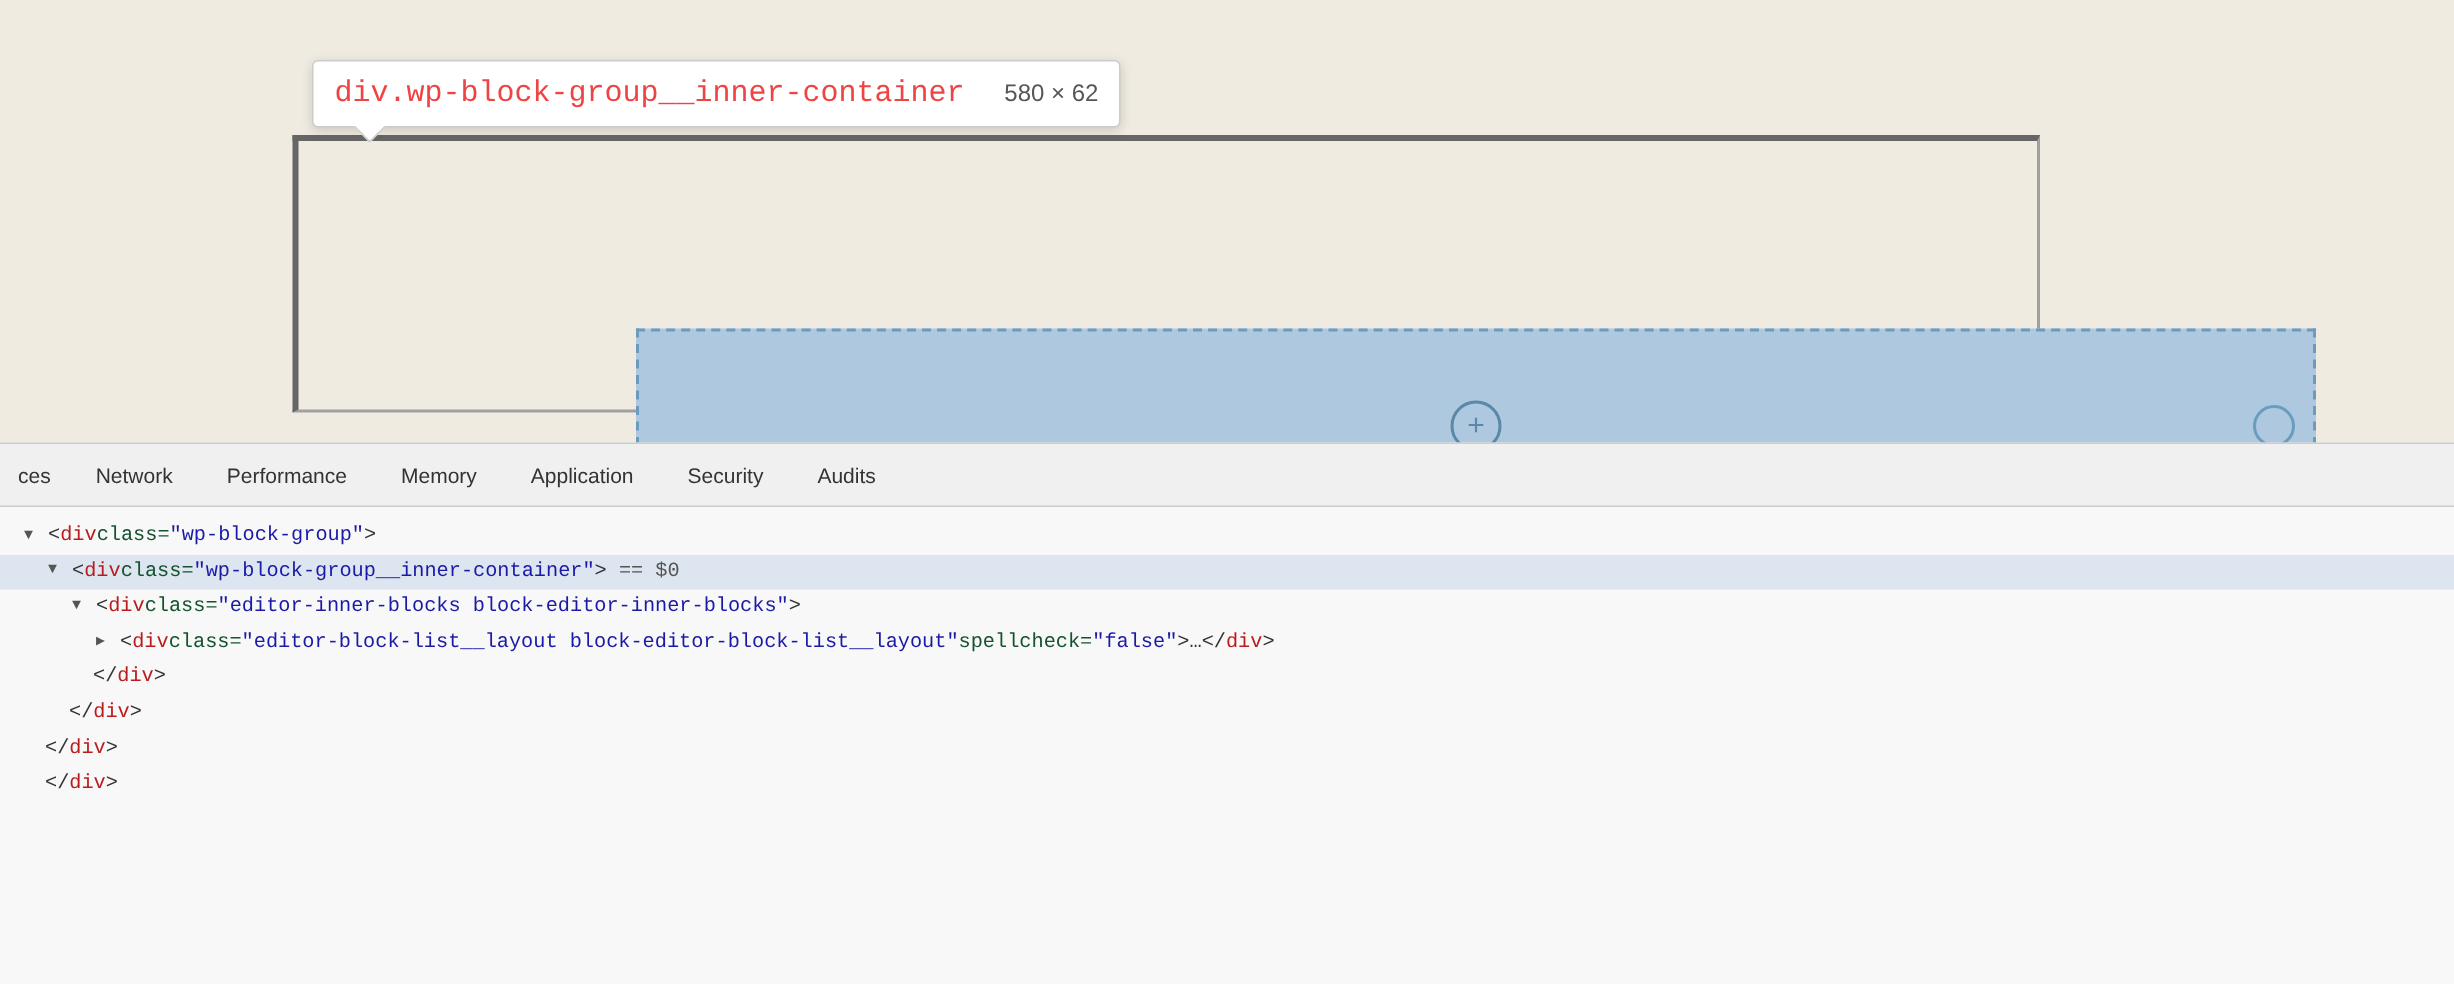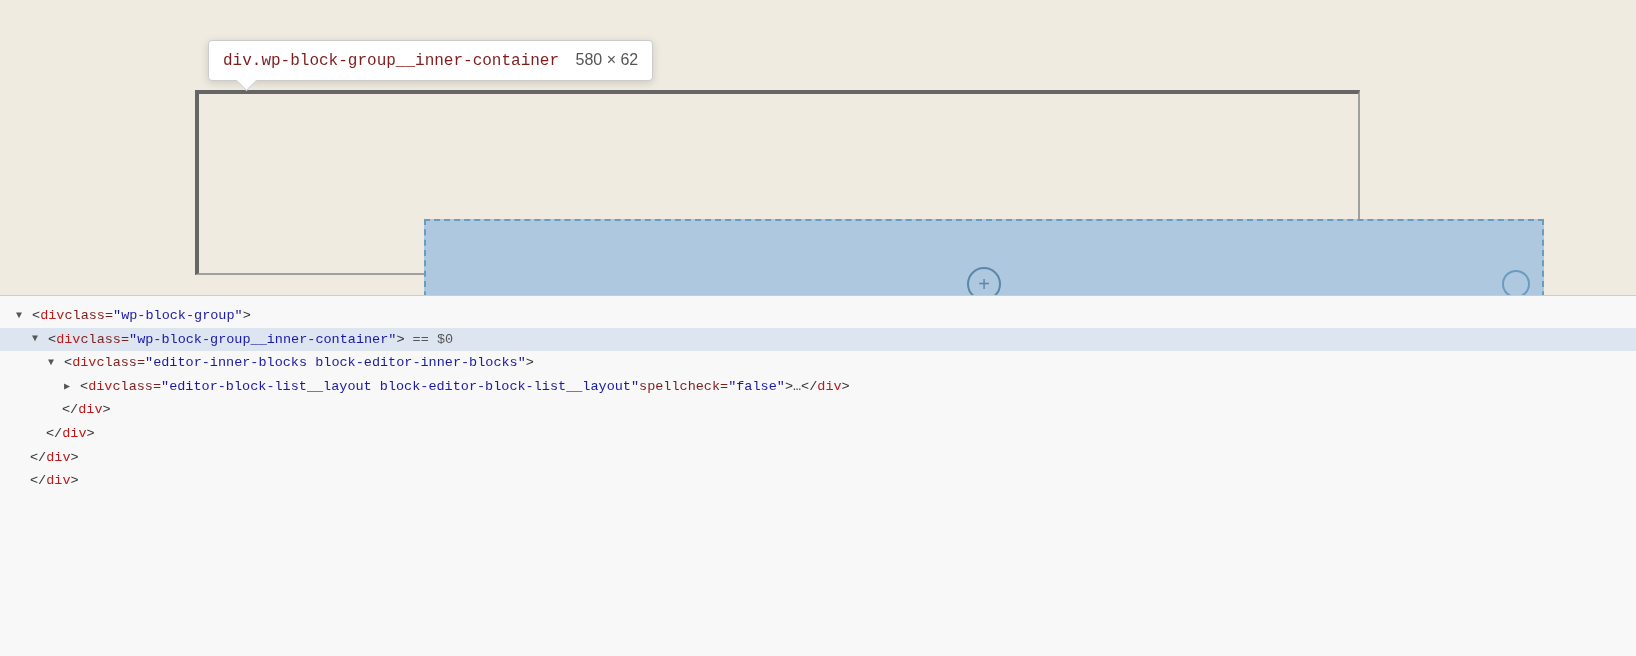--- a/index.html
+++ b/index.html
@@ -94,30 +94,30 @@
       left: 30px;
       width: 14px;
       height: 14px;
       background: white;
       border-right: 1px solid #ccc;
       border-bottom: 1px solid #ccc;
       transform: rotate(45deg);
     }
 
     .tooltip-selector {
-      color: #7f1d1d;
-      font-size: 16px;
+      color: #ef4444;
+      font-size: 20px;
       font-weight: 500;
       font-family: 'Courier New', monospace;
     }
 
     .tooltip-dimensions {
       color: #555;
       font-size: 16px;
-      margin-left: 12px;
+      margin-left: 22px;
     }
 
     
     .devtools-panel {
       position: absolute;
       top: 295px;
       left: 0;
       width: 100%;
       height: 361px;
       background: #f8f8f8;
@@ -180,21 +180,21 @@
 
     .arrow {
       display: inline-block;
       margin-right: 4px;
       color: #555;
       font-size: 10px;
     }
 
     .tag-bracket { color: #333; }
     .tag-name { color: #b91c1c; }
-    .attr-name { color: #7f1d1d; }
+    .attr-name { color: #14532d; }
     .attr-value { color: #1a1aa6; }
     .special-text { color: #555; }
   </style>
 </head>
 <body>
 
 <div class="editor-area">
 
   <div class="tooltip">
     <span class="tooltip-selector">div.wp-block-group__inner-container</span>
@@ -205,20 +205,43 @@
     <div class="editor-inner">
       <div class="plus-icon">+</div>
       <div class="circle-handle"></div>
     </div>
   </div>
 
 </div>
 
 <div class="devtools-panel">
 
+  <div class="tab-bar">
+    <div class="tab-item tab-item-partial">
+      <span>ces</span>
+    </div>
+    <div class="tab-item">
+      <span>Network</span>
+    </div>
+    <div class="tab-item">
+      <span>Performance</span>
+    </div>
+    <div class="tab-item">
+      <span>Memory</span>
+    </div>
+    <div class="tab-item">
+      <span>Application</span>
+    </div>
+    <div class="tab-item">
+      <span>Security</span>
+    </div>
+    <div class="tab-item">
+      <span>Audits</span>
+    </div>
+  </div>
 
   <div class="code-panel" id="code-panel">
   <div class="code-line" style="padding-left: 16px;"><span class="arrow">▼ </span><span class="tag-bracket">&lt;</span><span class="tag-name">div</span> <span class="attr-name">class=</span><span class="attr-value">"wp-block-group"</span><span class="tag-bracket">&gt;</span></div>
       <div class="code-line selected" style="padding-left: 32px;"><span class="arrow">▼ </span><span class="tag-bracket">&lt;</span><span class="tag-name">div</span> <span class="attr-name">class=</span><span class="attr-value">"wp-block-group__inner-container"</span><span class="tag-bracket">&gt;</span><span class="special-text"> == $0</span></div>
       <div class="code-line" style="padding-left: 48px;"><span class="arrow">▼ </span><span class="tag-bracket">&lt;</span><span class="tag-name">div</span> <span class="attr-name">class=</span><span class="attr-value">"editor-inner-blocks block-editor-inner-blocks"</span><span class="tag-bracket">&gt;</span></div>
       <div class="code-line" style="padding-left: 64px;"><span class="arrow">▶ </span><span class="tag-bracket">&lt;</span><span class="tag-name">div</span> <span class="attr-name">class=</span><span class="attr-value">"editor-block-list__layout block-editor-block-list__layout"</span> <span class="attr-name">spellcheck=</span><span class="attr-value">"false"</span><span class="tag-bracket">&gt;…&lt;/</span><span class="tag-name">div</span><span class="tag-bracket">&gt;</span></div>
       <div class="code-line" style="padding-left: 48px;"><span style="display:inline-block;width:14px"></span><span class="tag-bracket">&lt;/</span><span class="tag-name">div</span><span class="tag-bracket">&gt;</span></div>
       <div class="code-line" style="padding-left: 32px;"><span style="display:inline-block;width:14px"></span><span class="tag-bracket">&lt;/</span><span class="tag-name">div</span><span class="tag-bracket">&gt;</span></div>
       <div class="code-line" style="padding-left: 16px;"><span style="display:inline-block;width:14px"></span><span class="tag-bracket">&lt;/</span><span class="tag-name">div</span><span class="tag-bracket">&gt;</span></div>
       <div class="code-line" style="padding-left: 16px;"><span style="display:inline-block;width:14px"></span><span class="tag-bracket">&lt;/</span><span class="tag-name">div</span><span class="tag-bracket">&gt;</span></div>

